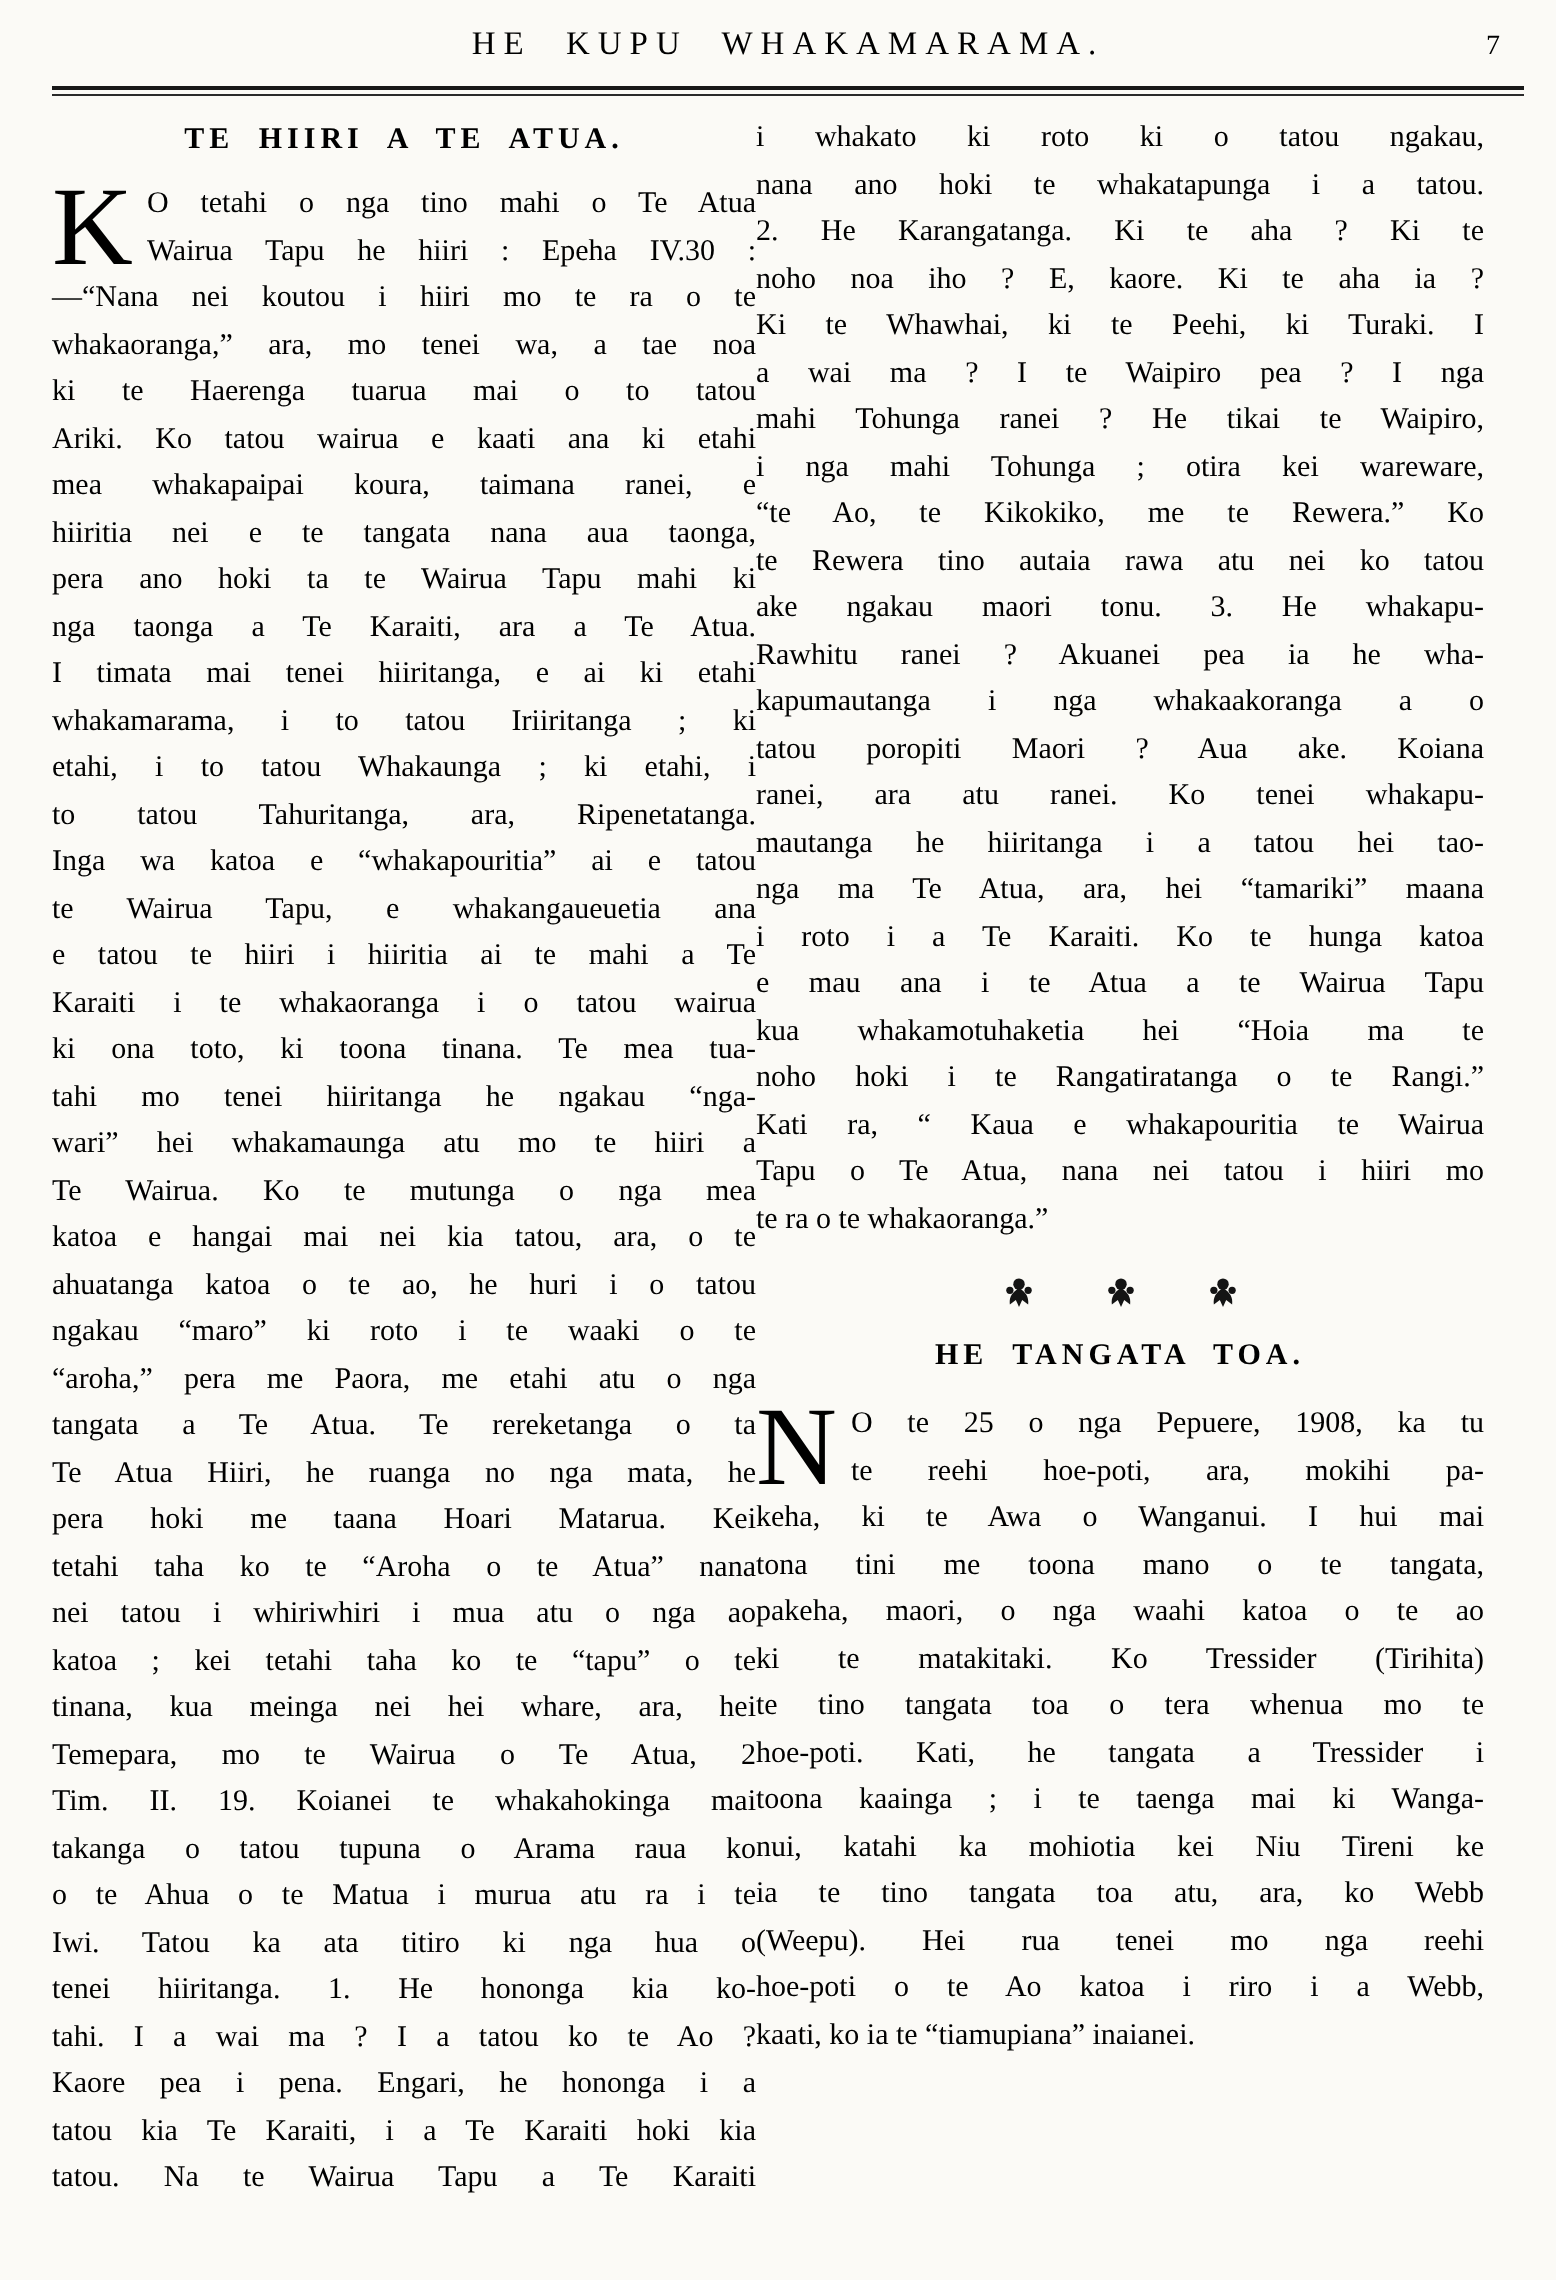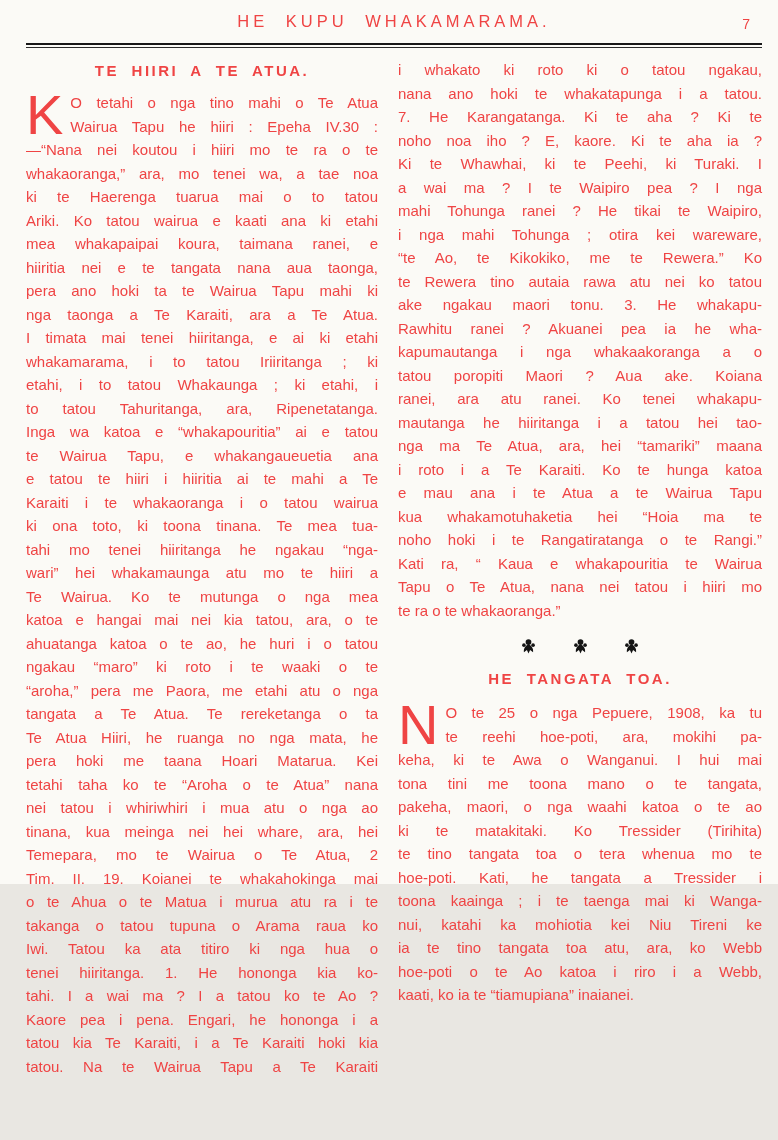--- a/index.html
+++ b/index.html
@@ -3,24 +3,24 @@
 <meta charset="utf-8">
 <style>
   html, body {
     margin: 0; padding: 0;
     width: 778px; height: 1140px;
     overflow: hidden;
     background: #e9e7e2;
   }
   .page {
     position: relative;
-    width: 778px; height: 884px;
+    width: 778px; height: 1140px;
     background: #fbfaf6;
-    color: #ef4444;
-    font-family: Liberation Sans, sans-serif;
+    color: #000000;
+    font-family: Liberation Serif, serif;
     box-sizing: border-box;
     padding: 10px 16px 0 26px;
   }
   header.masthead {
     position: relative;
     height: 28px;
   }
   .running-title {
     text-align: center;
     font-size: 16.5px;
@@ -32,21 +32,20 @@
   .page-num {
     position: absolute;
     right: 12px; top: 6px;
     font-size: 14px;
   }
   .rule { margin-top: 5px; }
   .rule-thick { border-top: 2.5px solid #181818; }
   .rule-thin  { border-top: 1px solid #2a2a2a; margin-top: 2px; }
   main.columns {
     display: flex;
-    gap: 20px;
     margin-top: 10px;
   }
   .col { box-sizing: border-box; }
   .col.left  { width: 352px; }
   .col.right { width: 364px; }
   h2.art-heading {
     margin: 4px 0 12px 0;
     text-align: center;
     font-size: 15px;
     font-weight: 700;
@@ -133,41 +132,42 @@
             <div class="tline">Te Wairua. Ko te mutunga o nga mea</div>
             <div class="tline">katoa e hangai mai nei kia tatou, ara, o te</div>
             <div class="tline">ahuatanga katoa o te ao, he huri i o tatou</div>
             <div class="tline">ngakau “maro” ki roto i te waaki o te</div>
             <div class="tline">“aroha,” pera me Paora, me etahi atu o nga</div>
             <div class="tline">tangata a Te Atua. Te rereketanga o ta</div>
             <div class="tline">Te Atua Hiiri, he ruanga no nga mata, he</div>
             <div class="tline">pera hoki me taana Hoari Matarua. Kei</div>
             <div class="tline">tetahi taha ko te “Aroha o te Atua” nana</div>
             <div class="tline">nei tatou i whiriwhiri i mua atu o nga ao</div>
+            <div class="tline">katoa ; kei tetahi taha ko te “tapu” o te</div>
             <div class="tline">tinana, kua meinga nei hei whare, ara, hei</div>
             <div class="tline">Temepara, mo te Wairua o Te Atua, 2</div>
             <div class="tline">Tim. II. 19. Koianei te whakahokinga mai</div>
+            <div class="tline">takanga o tatou tupuna o Arama raua ko</div>
             <div class="tline">o te Ahua o te Matua i murua atu ra i te</div>
-            <div class="tline">takanga o tatou tupuna o Arama raua ko</div>
             <div class="tline">Iwi. Tatou ka ata titiro ki nga hua o</div>
             <div class="tline">tenei hiiritanga. 1. He hononga kia ko-</div>
             <div class="tline">tahi. I a wai ma ? I a tatou ko te Ao ?</div>
             <div class="tline">Kaore pea i pena. Engari, he hononga i a</div>
             <div class="tline">tatou kia Te Karaiti, i a Te Karaiti hoki kia</div>
             <div class="tline">tatou. Na te Wairua Tapu a Te Karaiti</div>
           </div>
       </div>
     </section>
 
     <section class="col right">
       <div class="para">
         <div class="lines end-short">
             <div class="tline">i whakato ki roto ki o tatou ngakau,</div>
             <div class="tline">nana ano hoki te whakatapunga i a tatou.</div>
-            <div class="tline">7. He Karangatanga. Ki te aha ? Ki te</div>
+            <div class="tline">2. He Karangatanga. Ki te aha ? Ki te</div>
             <div class="tline">noho noa iho ? E, kaore. Ki te aha ia ?</div>
             <div class="tline">Ki te Whawhai, ki te Peehi, ki Turaki. I</div>
             <div class="tline">a wai ma ? I te Waipiro pea ? I nga</div>
             <div class="tline">mahi Tohunga ranei ? He tikai te Waipiro,</div>
             <div class="tline">i nga mahi Tohunga ; otira kei wareware,</div>
             <div class="tline">“te Ao, te Kikokiko, me te Rewera.” Ko</div>
             <div class="tline">te Rewera tino autaia rawa atu nei ko tatou</div>
             <div class="tline">ake ngakau maori tonu. 3. He whakapu-</div>
             <div class="tline">Rawhitu ranei ? Akuanei pea ia he wha-</div>
             <div class="tline">kapumautanga i nga whakaakoranga a o</div>
@@ -220,20 +220,21 @@
             <div class="tline">te reehi hoe-poti, ara, mokihi pa-</div>
             <div class="tline">keha, ki te Awa o Wanganui. I hui mai</div>
             <div class="tline">tona tini me toona mano o te tangata,</div>
             <div class="tline">pakeha, maori, o nga waahi katoa o te ao</div>
             <div class="tline">ki te matakitaki. Ko Tressider (Tirihita)</div>
             <div class="tline">te tino tangata toa o tera whenua mo te</div>
             <div class="tline">hoe-poti. Kati, he tangata a Tressider i</div>
             <div class="tline">toona kaainga ; i te taenga mai ki Wanga-</div>
             <div class="tline">nui, katahi ka mohiotia kei Niu Tireni ke</div>
             <div class="tline">ia te tino tangata toa atu, ara, ko Webb</div>
+            <div class="tline">(Weepu). Hei rua tenei mo nga reehi</div>
             <div class="tline">hoe-poti o te Ao katoa i riro i a Webb,</div>
             <div class="tline">kaati, ko ia te “tiamupiana” inaianei.</div>
           </div>
       </div>
     </section>
 
   </main>
 </div>
 
 </body></html>

